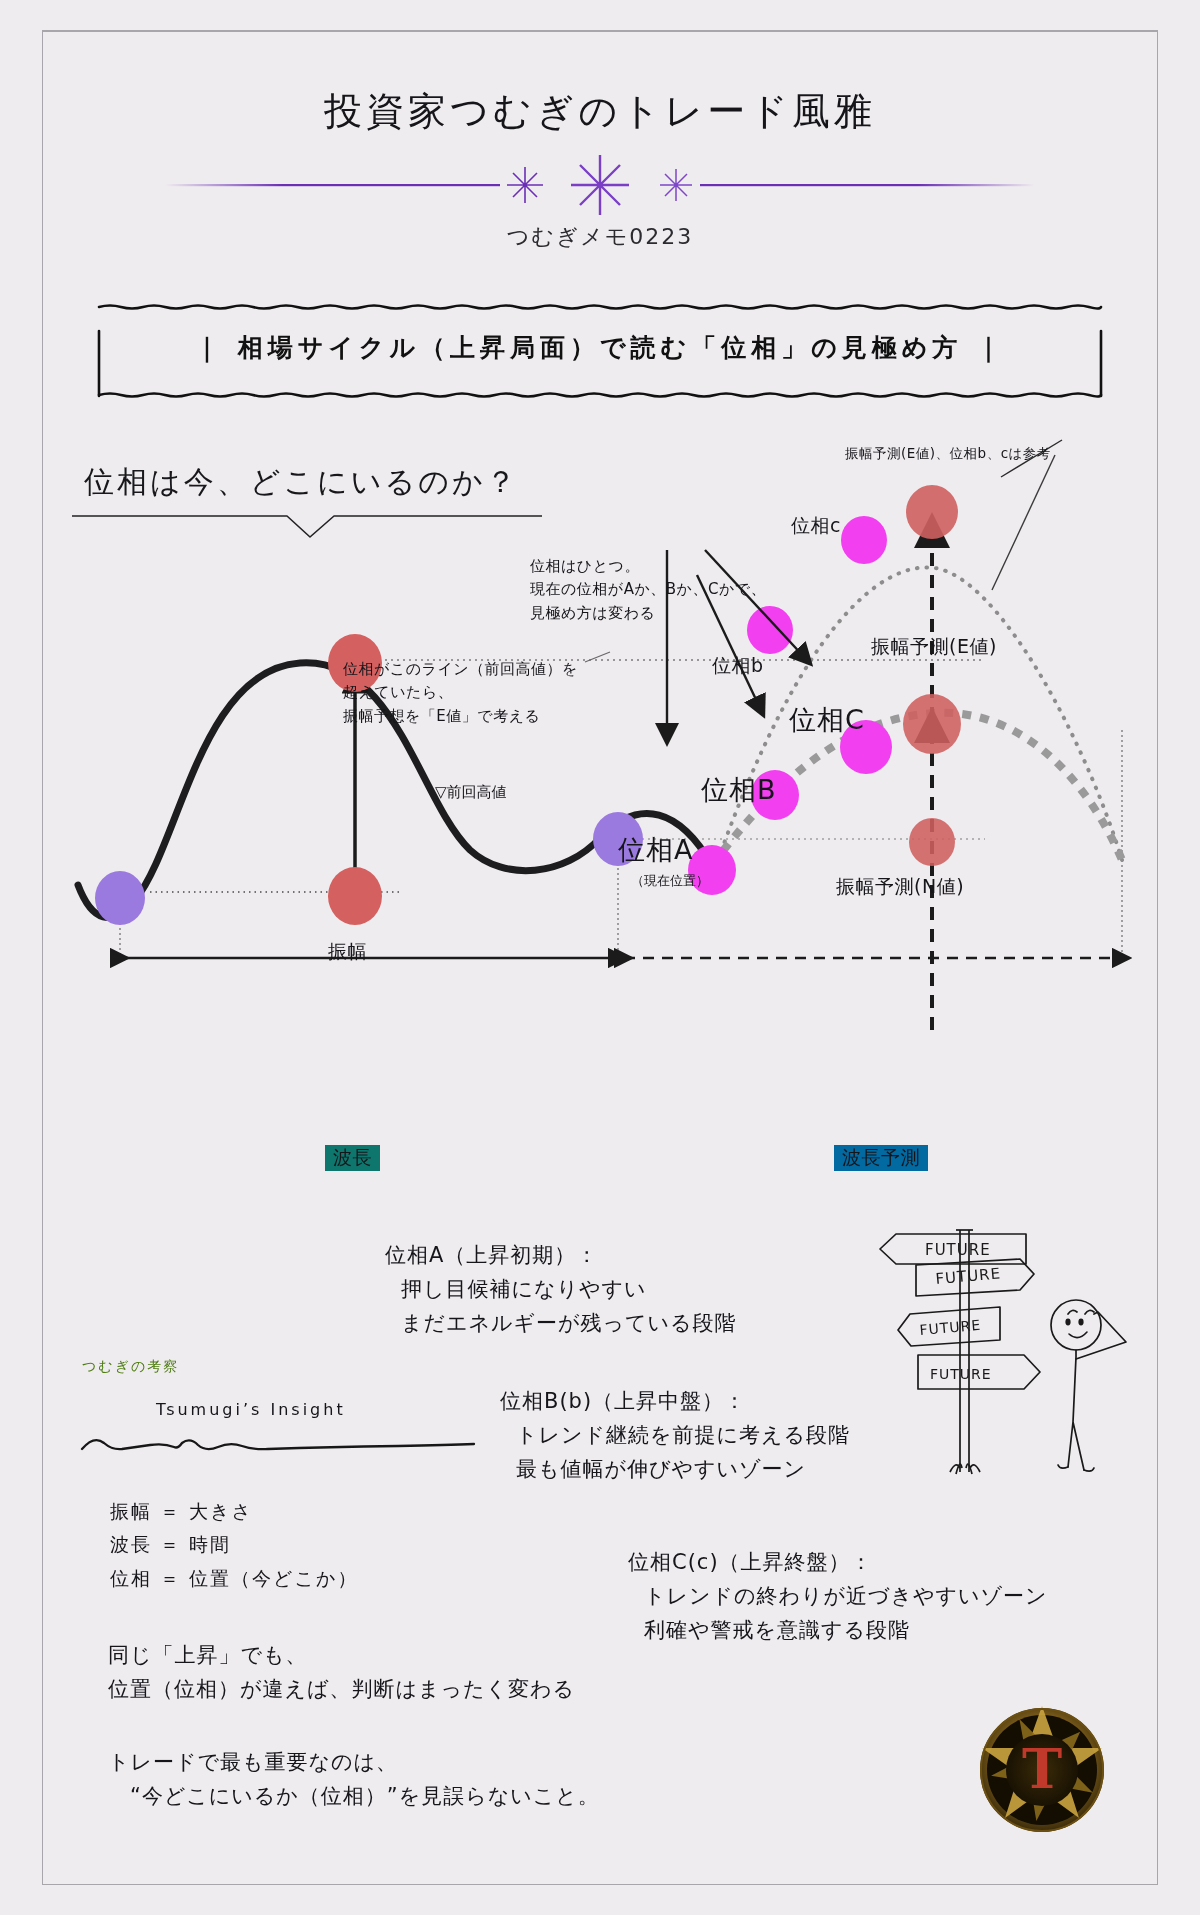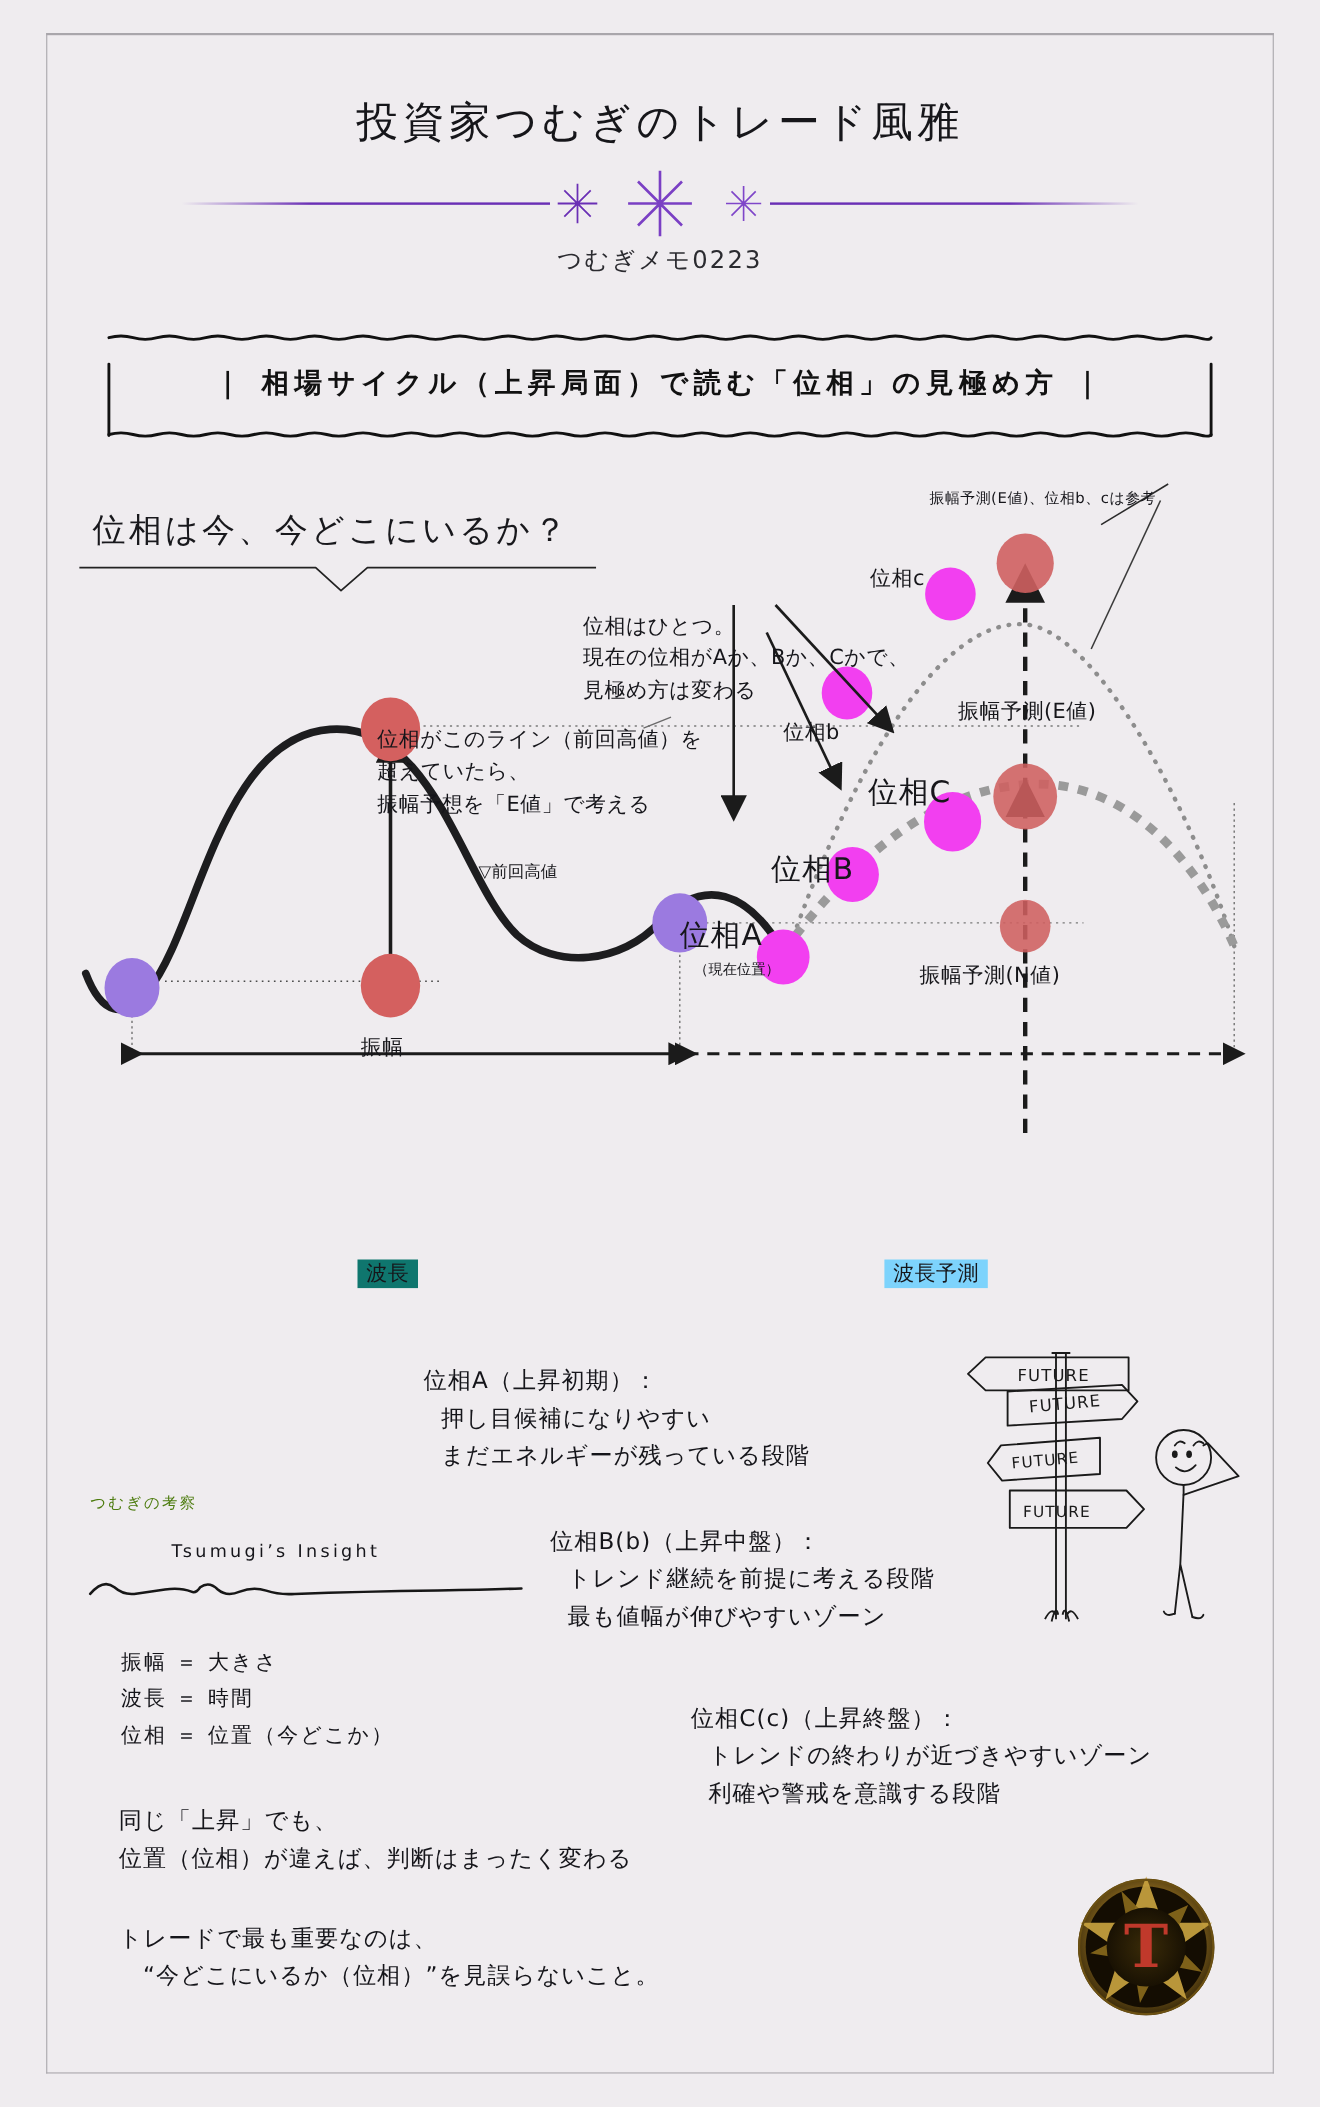--- a/index.html
+++ b/index.html
@@ -42,21 +42,21 @@
   
   .question{
     position:absolute;left:84px;top:462px;font-size:30px;letter-spacing:3px;color:#18181c;
   }
   .question-underline{position:absolute;left:72px;top:512px;width:470px;height:28px;}
 
   
   #chart{position:absolute;left:0;top:430px;}
 
   
-  .anno{position:absolute;font-size:19px;line-height:1.55;color:#15151a;letter-spacing:0.5px;}
+  .anno{position:absolute;font-size:15px;line-height:1.55;color:#15151a;letter-spacing:0.5px;}
   .anno.small{font-size:13.5px;}
   .label-big{position:absolute;font-size:27px;color:#16161a;letter-spacing:1px;}
   .label-mid{position:absolute;font-size:19px;color:#16161a;letter-spacing:0.5px;}
   .label-sm{position:absolute;font-size:15px;color:#16161a;}
   .label-xs{position:absolute;font-size:13px;color:#16161a;}
 
   
   .body-text{position:absolute;font-size:21px;line-height:1.62;color:#15151a;letter-spacing:1px;}
   .insight-title{position:absolute;font-size:14px;letter-spacing:2px;color:#4d7c0f;}
   .insight-sub{position:absolute;font-size:16px;letter-spacing:3px;color:#15151a;}
@@ -110,21 +110,21 @@
     <g fill="none" stroke="#111" stroke-width="2.6" stroke-linecap="round">
       <path d="M3 28 L3 93"></path>
       <path d="M1005 28 L1005 93"></path>
       <path d="M3 4 Q14 1 25 4 T47 4 T69 4 T91 4 T113 4 T135 4 T157 4 T179 4 T201 4 T223 4 T245 4 T267 4 T289 4 T311 4 T333 4 T355 4 T377 4 T399 4 T421 4 T443 4 T465 4 T487 4 T509 4 T531 4 T553 4 T575 4 T597 4 T619 4 T641 4 T663 4 T685 4 T707 4 T729 4 T751 4 T773 4 T795 4 T817 4 T839 4 T861 4 T883 4 T905 4 T927 4 T949 4 T971 4 T993 4 T1005 4"></path>
       <path d="M3 92 Q14 89 25 92 T47 92 T69 92 T91 92 T113 92 T135 92 T157 92 T179 92 T201 92 T223 92 T245 92 T267 92 T289 92 T311 92 T333 92 T355 92 T377 92 T399 92 T421 92 T443 92 T465 92 T487 92 T509 92 T531 92 T553 92 T575 92 T597 92 T619 92 T641 92 T663 92 T685 92 T707 92 T729 92 T751 92 T773 92 T795 92 T817 92 T839 92 T861 92 T883 92 T905 92 T927 92 T949 92 T971 92 T993 92 T1005 92"></path>
     </g>
   </svg>
   <div class="headline-text">｜ 相場サイクル（上昇局面）で読む「位相」の見極め方 ｜</div>
 </div>
 
-<div class="question">位相は今、今どこにいるか？</div>
+<div class="question">位相は今、どこにいるのか？</div>
 <div class="question-underline">
   <svg width="470" height="28" viewBox="0 0 470 28">
     <path d="M0 4 L215 4 L238 25 L262 4 L470 4" fill="none" stroke="#222" stroke-width="1.6" stroke-linejoin="round"></path>
   </svg>
 </div>
 
 <div id="chart">
 <svg width="1200" height="760" viewBox="0 0 1200 760">
   <defs>
     <marker id="ah" markerWidth="9" markerHeight="9" refX="4.5" refY="4.5" orient="auto">
@@ -224,21 +224,21 @@
 <div class="label-xs" style="left:631px;top:872px;">（現在位置）</div>
 
 <div class="label-mid" style="left:871px;top:634px;">振幅予測(E値)</div>
 
 <div class="label-mid" style="left:836px;top:874px;">振幅予測(N値)</div>
 
 <div class="label-mid" style="left:328px;top:939px;">振幅</div>
 
 <div class="label-mid" style="left:325px;top:1145px;background:#0f766e;padding:0 8px;">波長</div>
 
-<div class="label-mid" style="left:804px;top:1145px;background:#7dd3fc;padding:0 8px;">波長予測</div>
+<div class="label-mid" style="left:834px;top:1145px;background:#0369a1;padding:0 8px;">波長予測</div>
 
 <div class="body-text" style="left:385px;top:1238px;">
   <div>位相A（上昇初期）：</div>
   <div style="padding-left:16px;">押し目候補になりやすい</div>
   <div style="padding-left:16px;font-family:Liberation Serif, serif;">まだエネルギーが残っている段階</div>
 </div>
 
 <div class="body-text" style="left:500px;top:1384px;">
   <div>位相B(b)（上昇中盤）：</div>
   <div style="padding-left:16px;">トレンド継続を前提に考える段階</div>

